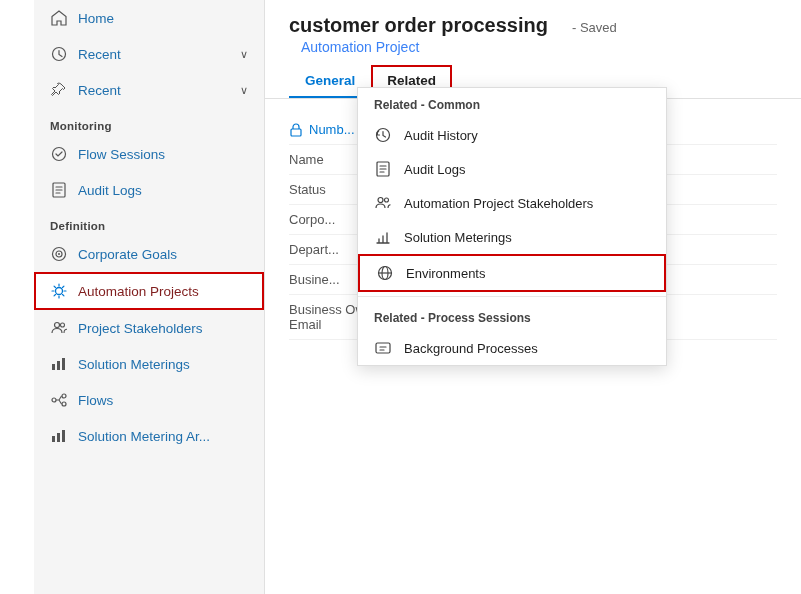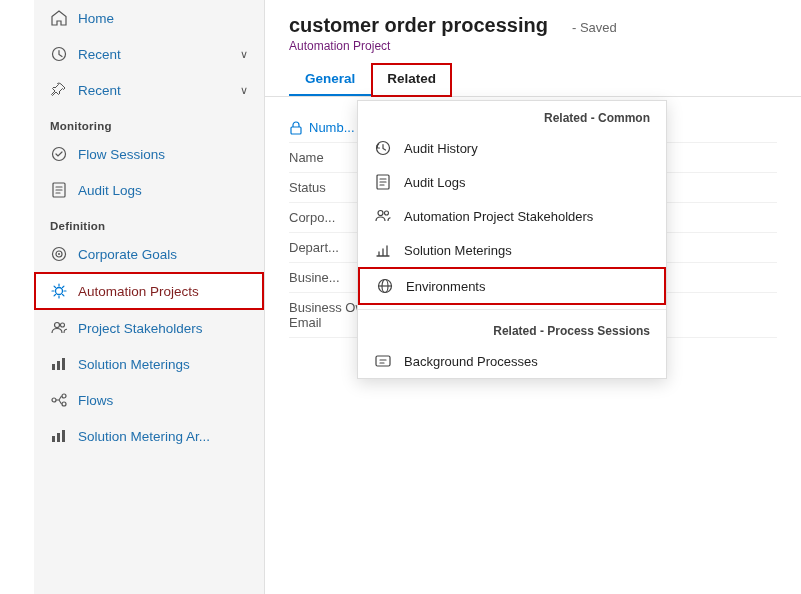--- a/index.html
+++ b/index.html
@@ -65,23 +65,24 @@
     .main-title {
       font-size: 20px;
       font-weight: 600;
       color: #1f1f1f;
     }
     .main-saved {
       font-size: 13px;
       color: #666;
     }
     .main-subtitle {
-      font-size: 12px;
-      color: #701a75;
+      font-size: 14px;
+      color: #3b82f6;
       margin-bottom: 10px;
+      margin-left: 12px;
     }
 
     .tabs-row {
       display: flex;
       gap: 0;
     }
     .tab {
       padding: 8px 16px;
       font-size: 13.5px;
       cursor: pointer;
@@ -135,28 +136,27 @@
       align-items: center;
       gap: 6px;
       padding: 7px 0;
       border-bottom: 1px solid #f0f0f0;
       color: #0078d4;
     }
 
     
     .dropdown-overlay {
       position: absolute;
-      top: 100px;
+      top: 87px;
       left: 92px;
       width: 310px;
       background: #fff;
       border: 1px solid #ddd;
       box-shadow: 0 4px 16px rgba(0,0,0,0.15);
       z-index: 100;
-      text-align: right;
     }
     .dropdown-section-label {
       font-size: 12px;
       font-weight: 700;
       color: #444;
       padding: 10px 16px 6px 16px;
       background: #fff;
     }
     .dropdown-item {
       display: flex;

